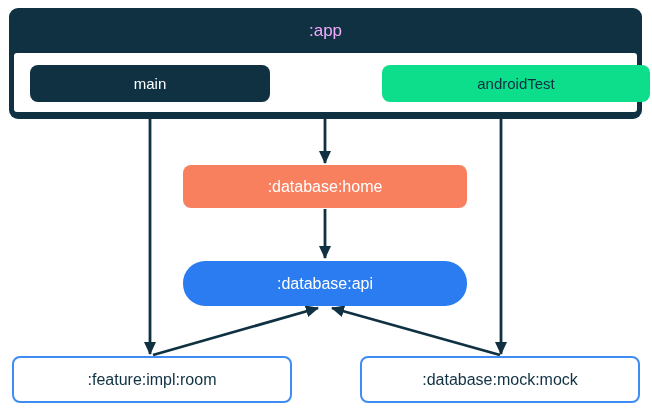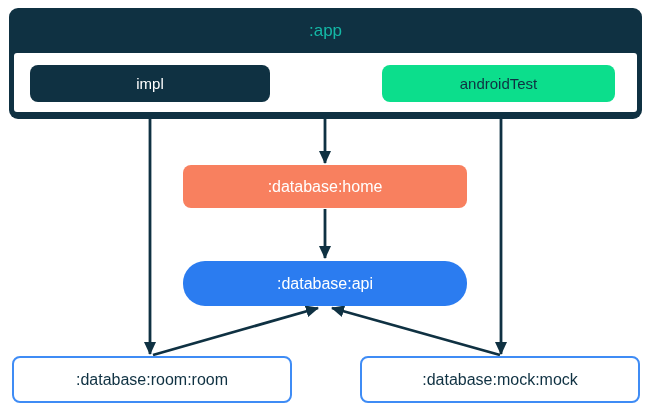--- a/index.html
+++ b/index.html
@@ -20,34 +20,34 @@
   }
   .app-container{
     position:absolute;
     left:9px;top:8px;width:633px;height:111px;
     background:var(--navy,#0F3142);
     border-radius:9px;
   }
   .app-header{
     position:absolute;left:0;top:0;width:100%;height:45px;
     display:flex;align-items:center;justify-content:center;
-    color:#14b8a6;font-size:17px;text-align:center;
+    color:#f0abfc;font-size:17px;text-align:center;
   }
   .app-body{
     position:absolute;
     left:5px;right:5px;top:45px;bottom:7px;
     background:#ffffff;
     border-radius:3px;
   }
   .node-main{
     left:16px;top:12px;width:240px;height:37px;
     background:var(--navy,#0F3142);color:#ffffff;font-size:15px;
   }
   .node-androidtest{
-    left:368px;top:12px;width:233px;height:37px;
+    left:368px;top:12px;width:268px;height:37px;
     background:var(--green,#0CDE8C);color:var(--navy,#0F3142);font-size:15px;
   }
   .node-feature-home{
     left:183px;top:165px;width:284px;height:43px;
     background:var(--coral,#F8805F);color:#ffffff;
   }
   .node-database-api{
     left:183px;top:261px;width:284px;height:45px;
     background:var(--blue,#2B7CF0);color:#ffffff;border-radius:22px;
   }
@@ -80,37 +80,37 @@
       <line x1="501" y1="103" x2="501" y2="354" stroke="#0F3142" stroke-width="2.8" marker-end="url(#arrowhead)"></line>
       <line x1="325" y1="209" x2="325" y2="258" stroke="#0F3142" stroke-width="2.8" marker-end="url(#arrowhead)"></line>
       <line x1="153" y1="355" x2="318" y2="308" stroke="#0F3142" stroke-width="2.8" marker-end="url(#arrowhead)"></line>
       <line x1="500" y1="355" x2="332" y2="308" stroke="#0F3142" stroke-width="2.8" marker-end="url(#arrowhead)"></line>
     </svg>
 
   <div class="app-container">
     <div class="app-header">:app</div>
     <div class="app-body">
       <div class="node node-main">
-        <span>impl</span>
+        <span>main</span>
       </div>
       <div class="node node-androidtest">
         <span>androidTest</span>
       </div>
     </div>
   </div>
 
   <div class="node node-feature-home">
     <span>:database:home</span>
   </div>
 
   <div class="node node-database-api">
     <span>:database:api</span>
   </div>
 
   <div class="node node-impl node-impl-room">
-    <span>:database:room:room</span>
+    <span>:feature:impl:room</span>
   </div>
 
   <div class="node node-impl node-impl-mock">
     <span>:database:mock:mock</span>
   </div>
 
 </div>
 
 </body></html>

